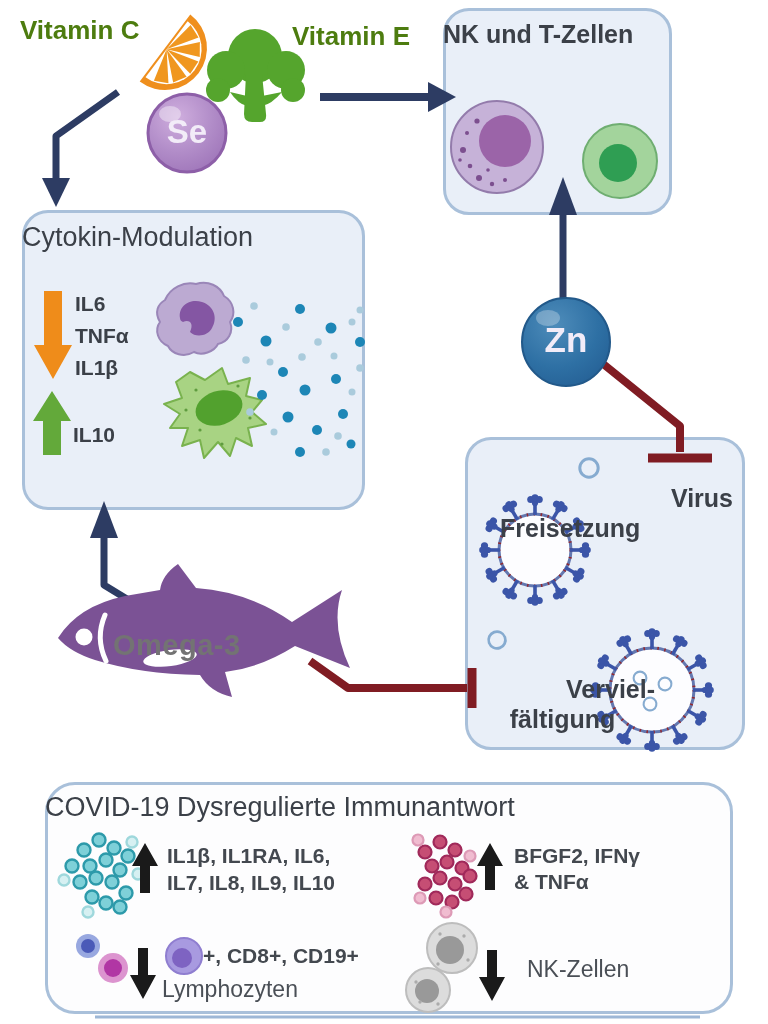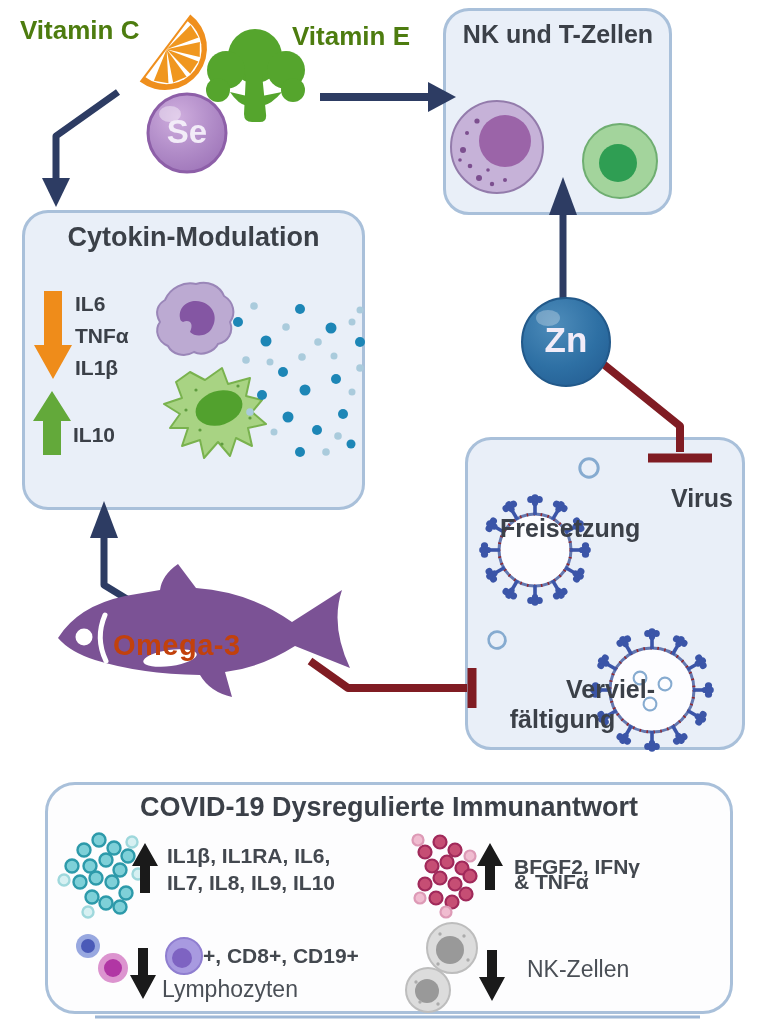--- a/index.html
+++ b/index.html
@@ -8,28 +8,28 @@
     font-family:"Liberation Sans","DejaVu Sans",sans-serif;
   }
   .box{
     position:absolute;border:3px solid #a9c0da;background:#e9eff8;border-radius:26px;
     box-sizing:border-box;z-index:1;
   }
   .box.white{background:#fdfdfe;border-radius:30px;}
   svg.art{position:absolute;left:0;top:0;z-index:2;}
   .txt{position:absolute;z-index:3;color:#3b4048;white-space:nowrap;}
   .supp-label{font-size:26px;font-weight:800;color:#4d7c0f;}
-  .box-title{font-weight:700;font-size:27px;text-align:center;}
-  .nk-line{font-weight:700;font-size:25px;text-align:center;width:230px;}
+  .box-title{font-weight:400;font-size:27px;text-align:left;}
+  .nk-line{font-weight:700;font-size:25px;text-align:left;width:230px;}
   .cyt-item{font-weight:700;font-size:21px;}
   .virus-line{font-weight:700;font-size:25px;}
   .element-label{color:#f2ecf8;text-align:center;width:60px;}
   .list-line{font-size:21px;font-weight:600;color:#43484f;}
   .cell-line{font-size:23px;font-weight:400;color:#4a4f56;}
-  .omega{color:#c2410c;font-weight:700;font-size:29px;letter-spacing:0.5px;}
+  .omega{color:#737373;font-weight:700;font-size:29px;letter-spacing:0.5px;}
 </style>
 </head>
 <body>
 
 <div class="canvas">
 
   <div class="box" style="left:443px;top:8px;width:229px;height:207px;"></div>
   <div class="box" style="left:22px;top:210px;width:343px;height:300px;"></div>
   <div class="box" style="left:465px;top:437px;width:280px;height:313px;"></div>
   <div class="box white" style="left:45px;top:782px;width:688px;height:232px;"></div>
@@ -402,19 +402,19 @@
   <div class="txt virus-line" style="left:500px;top:484px;width:233px;text-align:right;">Virus</div>
   <div class="txt virus-line" style="left:500px;top:514px;width:233px;">Freisetzung</div>
   <div class="txt virus-line" style="left:470px;top:675px;width:185px;text-align:right;">Verviel-</div>
   <div class="txt virus-line" style="left:470px;top:705px;width:185px;text-align:center;">fältigung</div>
 
   <div class="txt omega" style="left:113px;top:629px;">Omega-3</div>
 
   <div class="txt box-title" style="left:45px;top:792px;width:688px;">COVID-19 Dysregulierte Immunantwort</div>
   <div class="txt list-line" style="left:167px;top:844px;">IL1β, IL1RA, IL6,</div>
   <div class="txt list-line" style="left:167px;top:871px;">IL7, IL8, IL9, IL10</div>
-  <div class="txt list-line" style="left:514px;top:844px;margin-top:11px;">BFGF2, IFNγ</div>
+  <div class="txt list-line" style="left:514px;top:844px;">BFGF2, IFNγ</div>
   <div class="txt list-line" style="left:514px;top:870px;">&amp; TNFα</div>
   <div class="txt list-line" style="left:203px;top:944px;">+, CD8+, CD19+</div>
   <div class="txt cell-line" style="left:162px;top:976px;">Lymphozyten</div>
   <div class="txt cell-line" style="left:527px;top:956px;">NK-Zellen</div>
 
 </div>
 
 </body></html>

